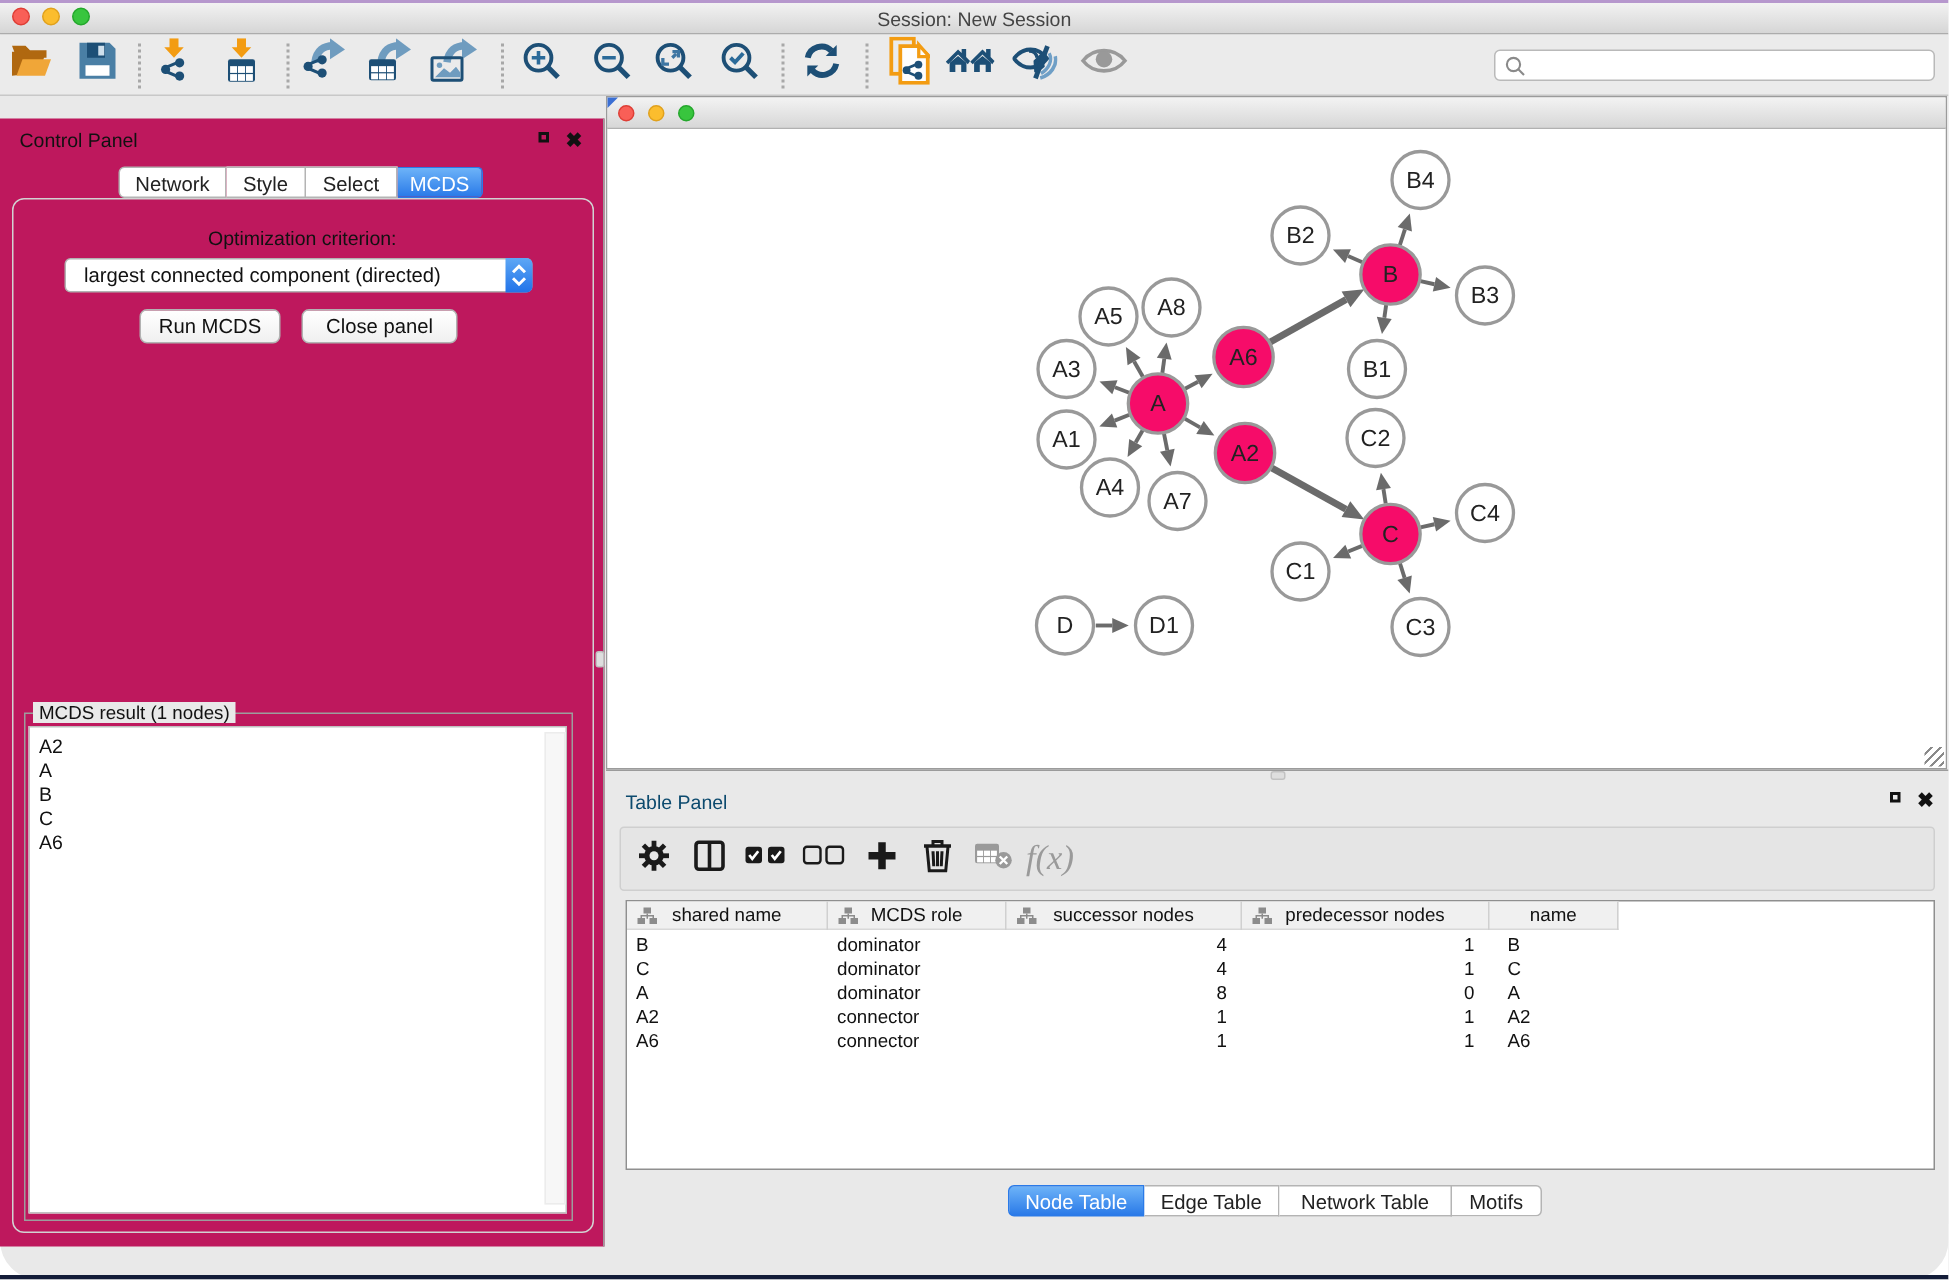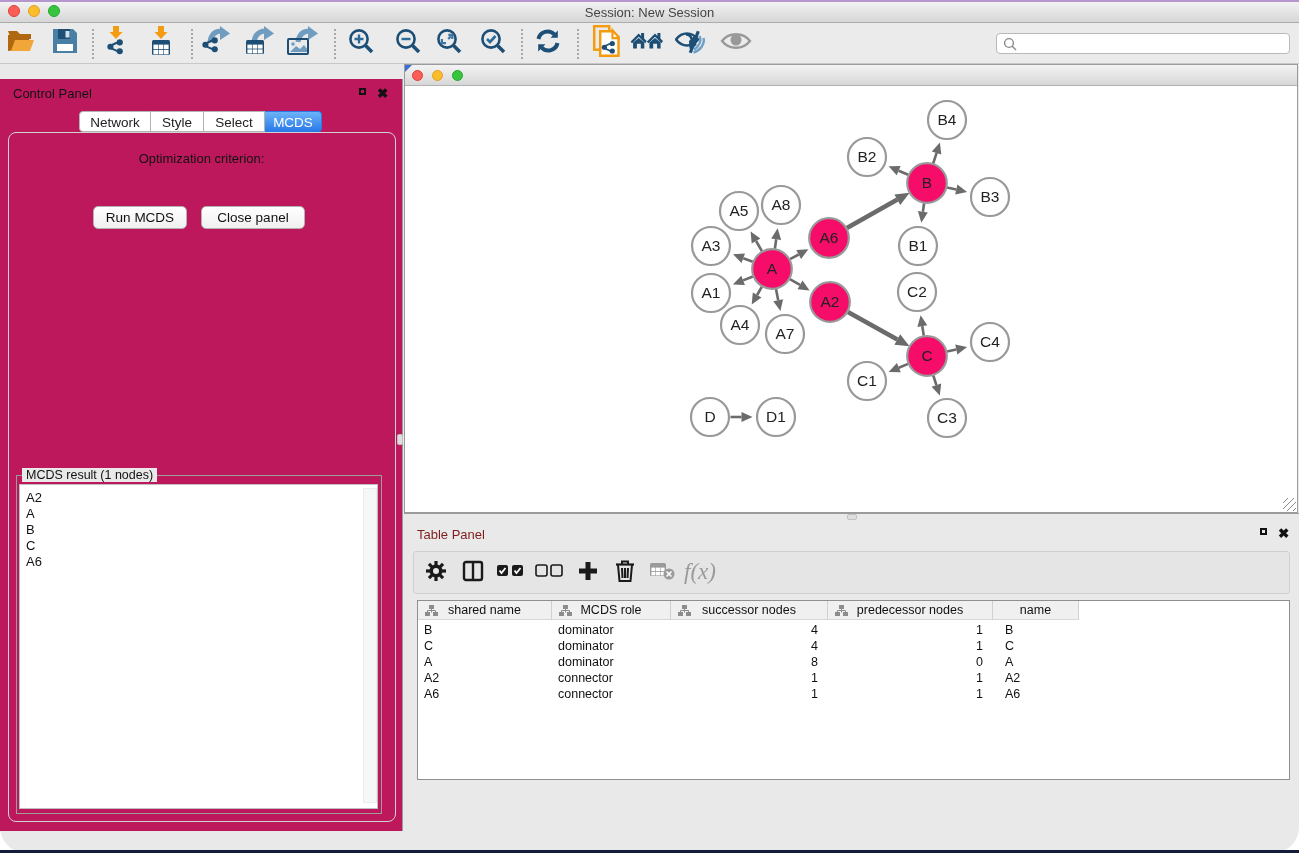--- a/index.html
+++ b/index.html
@@ -52,21 +52,21 @@
 #nwtitle .t3 { left:46.5px; top:4.5px; background:#38c53e; border:0.5px solid #24a72c; }
 #nwtitle .tl { width:11px; height:11px; }
 #nwtitle .title { position:absolute; top:3px; width:100%; text-align:center; font-size:13px; color:#222; }
 #nwcorner { position:absolute; left:0; top:0; width:0; height:0; border-top:7px solid #3b6fd4; border-right:7px solid transparent; }
 #nwcanvas { position:absolute; left:0; top:21px; width:892px; height:426px; background:#fff; }
 #nwgrip { position:absolute; right:1px; bottom:1px; width:13px; height:13px;
   background:repeating-linear-gradient(135deg, transparent 0 3px, #8a8a8a 3px 4.2px); }
 #hsplit { position:absolute; left:0px; top:449px; width:895px; height:1px; background:#9b9b9b; }
 #hgrip { position:absolute; left:443px; top:450px; width:10px; height:6px; background:#dedede; border:1px solid #c2c2c2; border-radius:2px; }
 #tablepanel { position:absolute; left:0px; top:457px; width:895px; height:295px; }
-#tablepanel .phead { position:absolute; left:13px; top:6px; font-size:13px; color:#7f1d1d; }
+#tablepanel .phead { position:absolute; left:13px; top:6px; font-size:13px; color:#0c4a6e; }
 #tptools { position:absolute; left:9px; top:30px; width:877px; height:43px; background:#e5e5e5;
   border:1px solid #cfcfcf; border-radius:3px; }
 #tptools .ticon { top:21px; }
 #fx { position:absolute; left:270px; top:7px; font-family:"Liberation Serif",serif; font-style:italic; font-size:23px; color:#9a9a9a; }
 #tptable { position:absolute; left:13px; top:79px; width:873px; height:180px; background:#fff; border:1px solid #8f8f8f; }
 #thead { position:absolute; left:0; top:0; width:661px; height:19px; background:#f0f0f0; border-bottom:1px solid #d8d8d8; }
 .th { position:absolute; top:0; height:19px; border-right:1px solid #d0d0d0; font-size:12.5px; color:#111; text-align:center; line-height:19px; }
 .th svg { position:absolute; left:6px; top:3px; }
 .trow { position:absolute; left:0; width:661px; height:16px; font-size:12.5px; color:#111; }
 .td { position:absolute; top:0; height:16px; line-height:16px; }
@@ -240,20 +240,27 @@
           <span class="xmark">✖</span>
         </div>
       <div id="cpbody"></div>
       <div id="optlabel">Optimization criterion:</div>
       <div id="cptabs">
         <div class="tab first" style="width:72px">Network</div>
           <div class="tab" style="width:53px">Style</div>
           <div class="tab" style="width:61px">Select</div>
           <div class="tab sel last" style="width:57px">MCDS</div>
       </div>
+      <div id="cpdrop">
+          <span class="dtext">largest connected component (directed)</span>
+          <span class="spin"><svg width="18" height="23" viewBox="0 0 18 23">
+              <path d="M5 9.5 L9 5.5 L13 9.5" stroke="#fff" stroke-width="2" fill="none"></path>
+              <path d="M5 13.5 L9 17.5 L13 13.5" stroke="#fff" stroke-width="2" fill="none"></path>
+            </svg></span>
+        </div>
       <div class="cbtn" style="left:93px; width:94px">Run MCDS</div>
       <div class="cbtn" style="left:201px; width:104px">Close panel</div>
       <div id="mcdsbox">
           <span class="legend">MCDS result (1 nodes)</span>
         <div id="mcdslist">
             <div class="sb"></div>
           <div class="it">A2</div>
             <div class="it">A</div>
             <div class="it">B</div>
             <div class="it">C</div>
@@ -478,17 +485,23 @@
               <div class="td" style="left:587px">A2</div>
             </div>
 <div class="trow" style="top:85px">
               <div class="td" style="left:6px">A6</div>
               <div class="td" style="left:140px">connector</div>
               <div class="td" style="left:253px; width:147px; text-align:right">1</div>
               <div class="td" style="left:410px; width:155px; text-align:right">1</div>
               <div class="td" style="left:587px">A6</div>
             </div>
         </div>
+        <div id="tptabs">
+          <div class="tab first sel" style="width:91px">Node Table</div>
+            <div class="tab" style="width:90px">Edge Table</div>
+            <div class="tab" style="width:115px">Network Table</div>
+            <div class="tab last" style="width:60px">Motifs</div>
+        </div>
       </div>
     </div>
   </div>
   <div id="wp-top"></div>
   <div id="wp-bot"></div>
 </div>
 </body></html>

